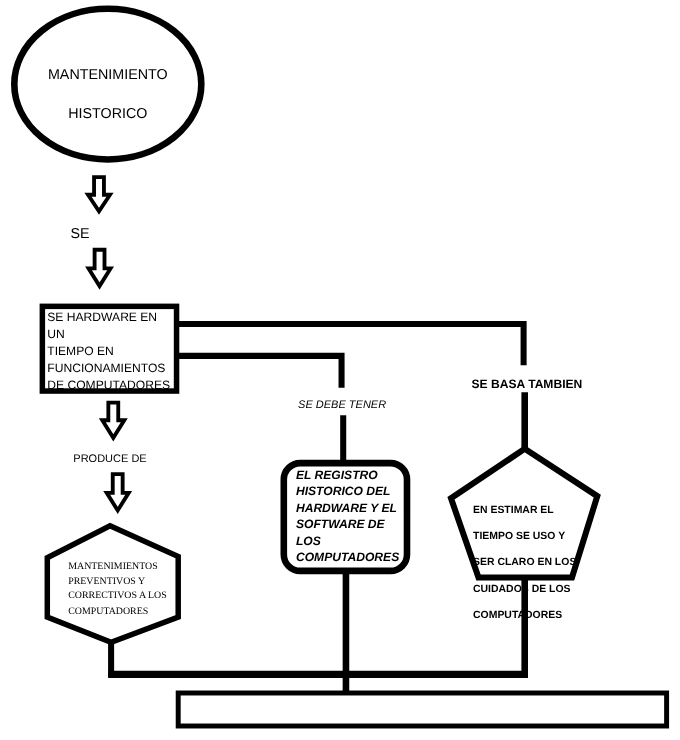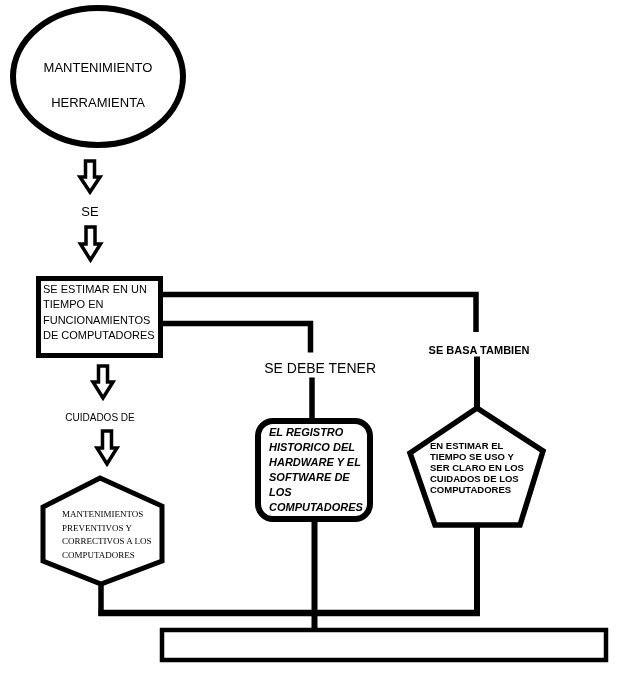--- a/index.html
+++ b/index.html
@@ -12,28 +12,28 @@
     overflow:hidden;
   }
   .canvas svg { position:absolute; left:0; top:0; }
   .t {
     position:absolute;
     white-space:pre-line;
     color:#000000;
     line-height:15px;
   }
   .ellipse-label { left:23px; top:50px; width:150px; text-align:center; font-size:13px; line-height:35px; }
-  .se-label     { left:64px; top:204px; width:52px; text-align:center; font-size:13px; }
+  .se-label     { left:64px; top:204px; width:52px; font-size:13px; }
   .process-label{ left:43px; top:282px; width:116px; font-size:11px; line-height:15.4px; }
   .depende-label{ left:48px; top:410px; width:104px; text-align:center; font-size:10px; }
-  .sedebe-label { left:246px; top:361px; width:130px; text-align:right; font-size:14px; }
+  .sedebe-label { left:246px; top:361px; width:130px; text-align:center; font-size:10px;font-style:italic; }
   .sebasa-label { left:414px; top:343px; width:130px; text-align:center; font-size:11px; font-weight:bold; }
   .hex-label    { left:62px; top:508px; width:104px; font-size:9px; line-height:13.5px;font-family:Liberation Serif, serif; }
   .round-label  { left:269px; top:425px; width:98px; font-size:11px; font-weight:bold; line-height:15px;font-style:italic; }
-  .penta-label  { left:430px; top:440px; width:112px; font-size:9.5px; font-weight:bold; line-height:11px; }
+  .penta-label  { left:430px; top:452px; width:112px; font-size:9.5px; font-weight:bold; line-height:24px; }
   .bottom-label { left:162px; top:630px; width:444px; height:30px; text-align:center;
                   font-size:10px; font-weight:bold; line-height:30px; }
 </style>
 </head>
 <body>
 
 <div class="canvas">
 
   <svg width="618" height="673" viewBox="0 0 618 673">
 
@@ -58,30 +58,30 @@
     <rect x="258" y="421" width="112" height="98" rx="15" ry="15" fill="#fff" stroke="#000" stroke-width="6"></rect>
 
     <polygon points="477,408 543,451 520,525 435,525 410,453" fill="#fff" stroke="#000" stroke-width="5.5" stroke-linejoin="miter"></polygon>
 
     <polygon points="100,478 162,506 162,561 101,584 43,561 43,507" fill="#fff" stroke="#000" stroke-width="5" stroke-linejoin="miter"></polygon>
 
     <rect x="162" y="630" width="444" height="30" fill="#fff" stroke="#000" stroke-width="4.5"></rect>
   </svg>
 
   <div class="t ellipse-label">MANTENIMIENTO
-HERRAMIENTA</div>
+HISTORICO</div>
 
   <div class="t se-label">SE</div>
 
-  <div class="t process-label">SE ESTIMAR EN UN
+  <div class="t process-label">SE HARDWARE EN UN
 TIEMPO EN
 FUNCIONAMIENTOS
 DE COMPUTADORES</div>
 
-  <div class="t depende-label">CUIDADOS DE</div>
+  <div class="t depende-label">PRODUCE DE</div>
 
   <div class="t sedebe-label">SE DEBE TENER</div>
 
   <div class="t sebasa-label">SE BASA TAMBIEN</div>
 
   <div class="t hex-label">MANTENIMIENTOS
 PREVENTIVOS Y
 CORRECTIVOS A LOS
 COMPUTADORES</div>
 

